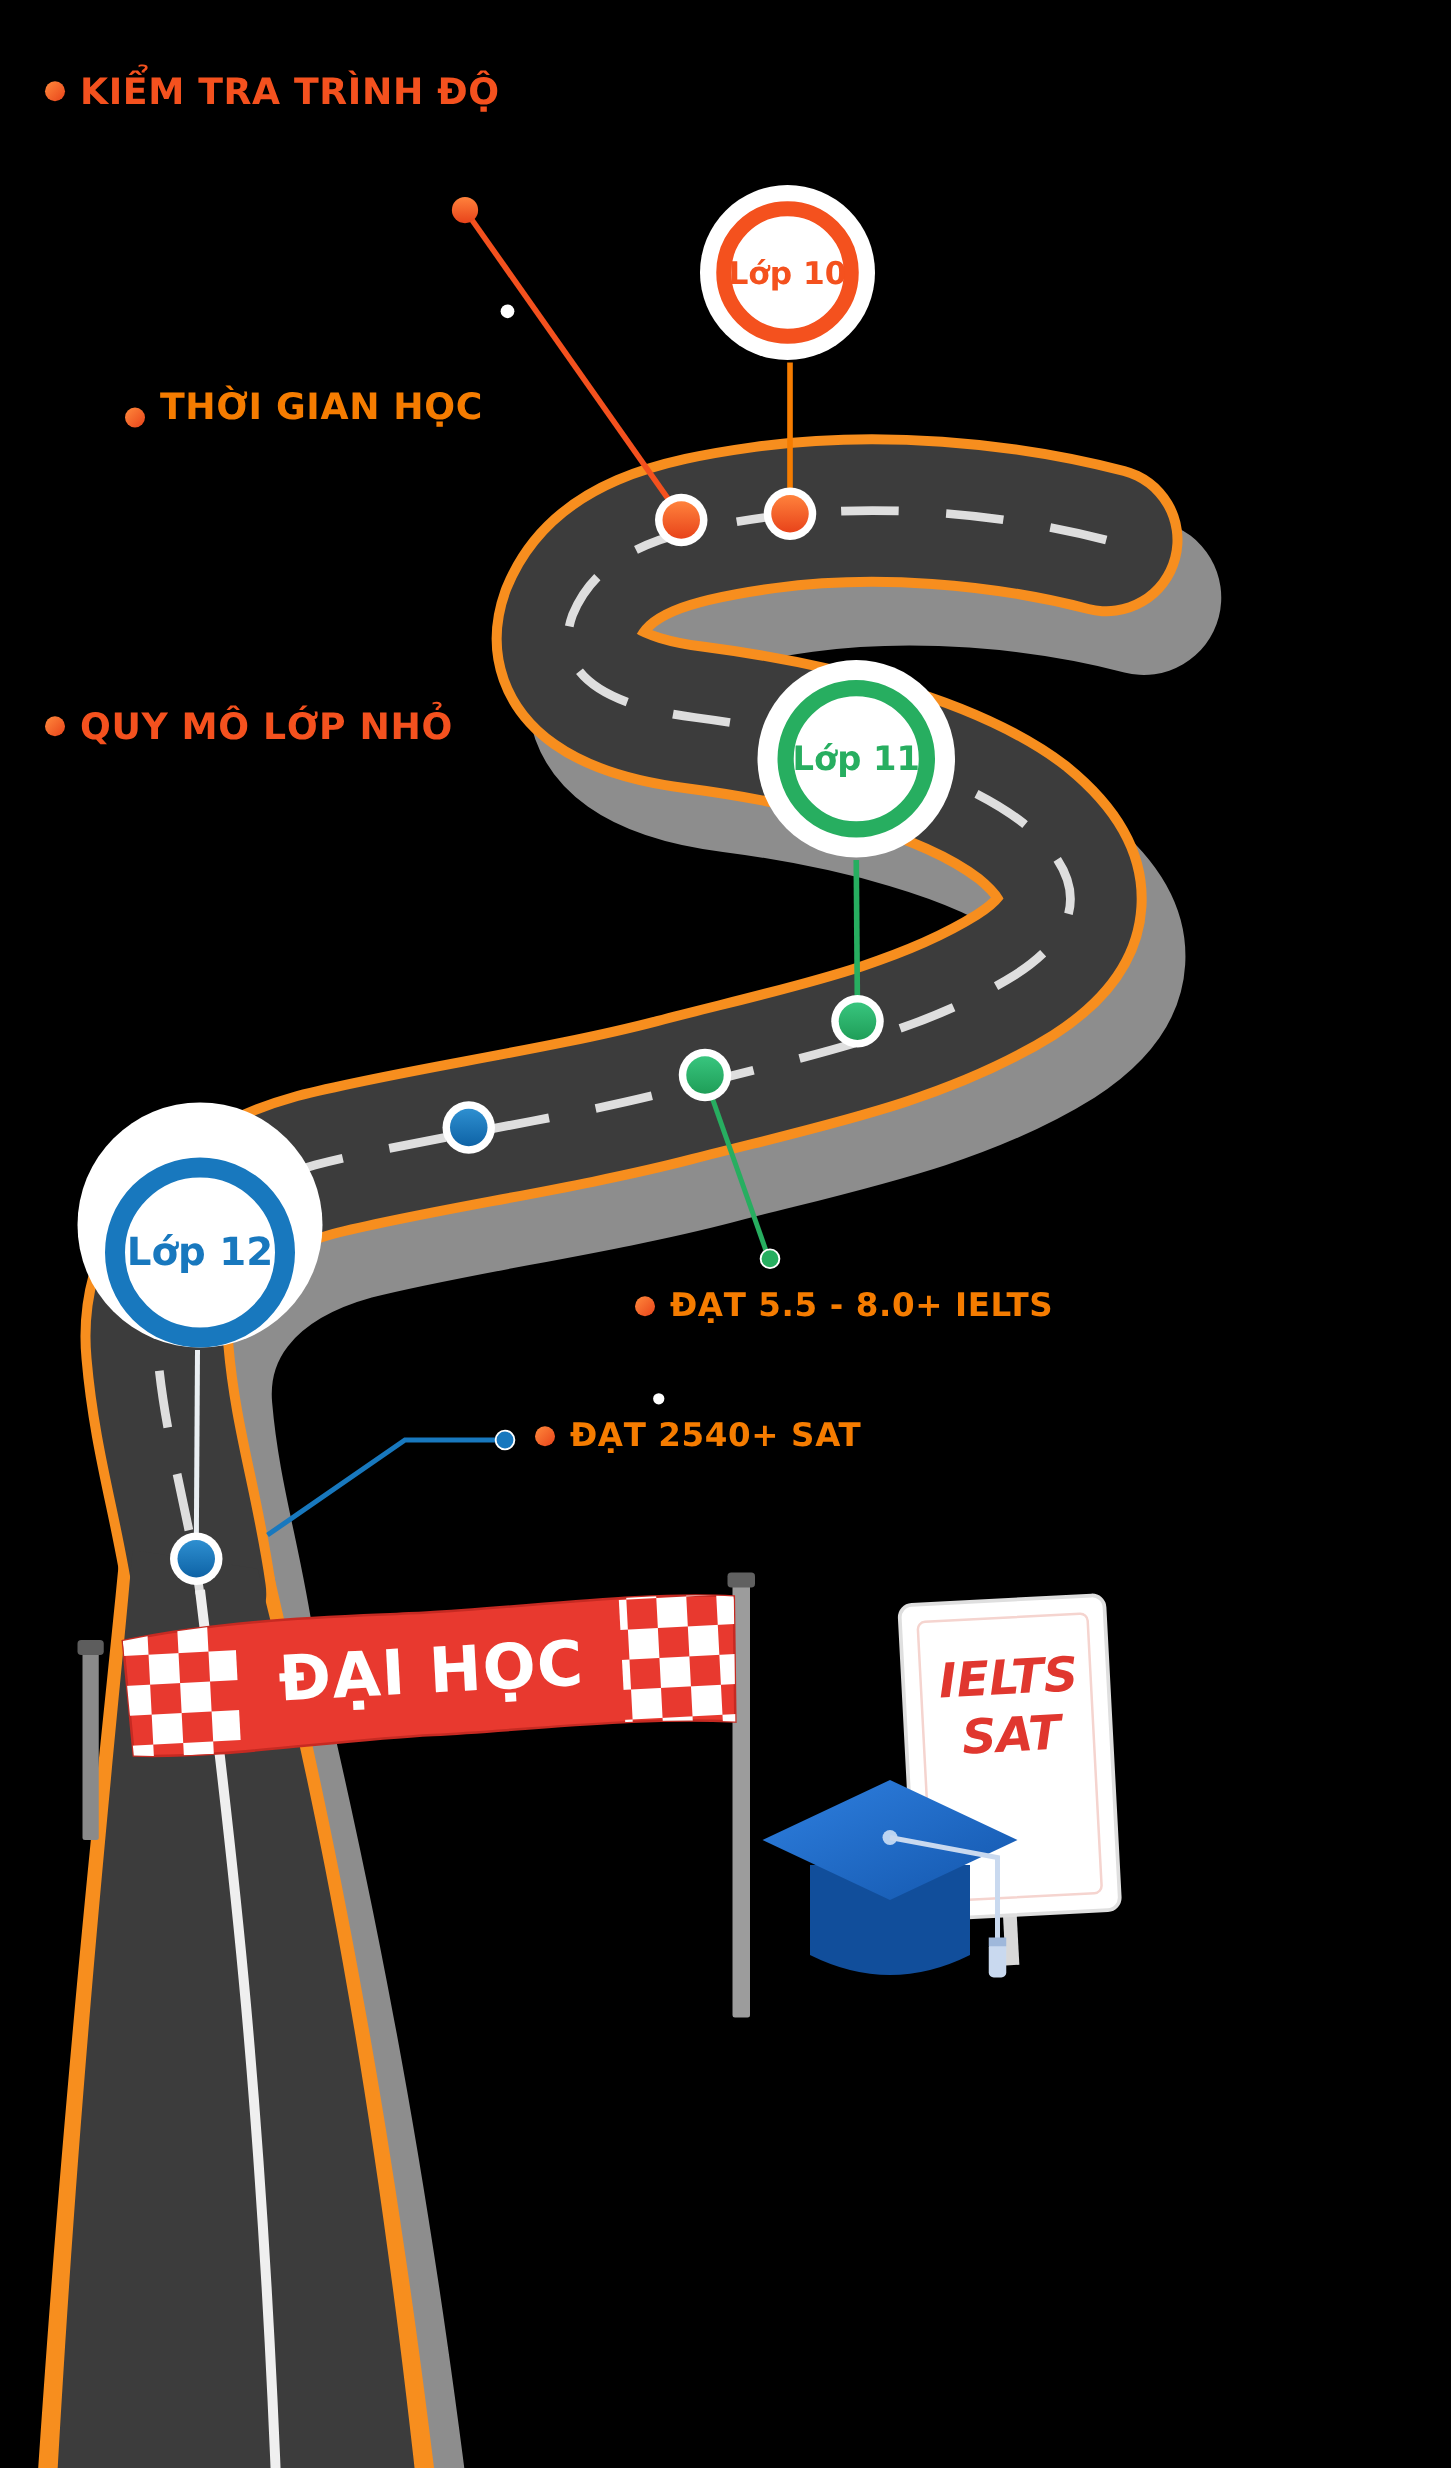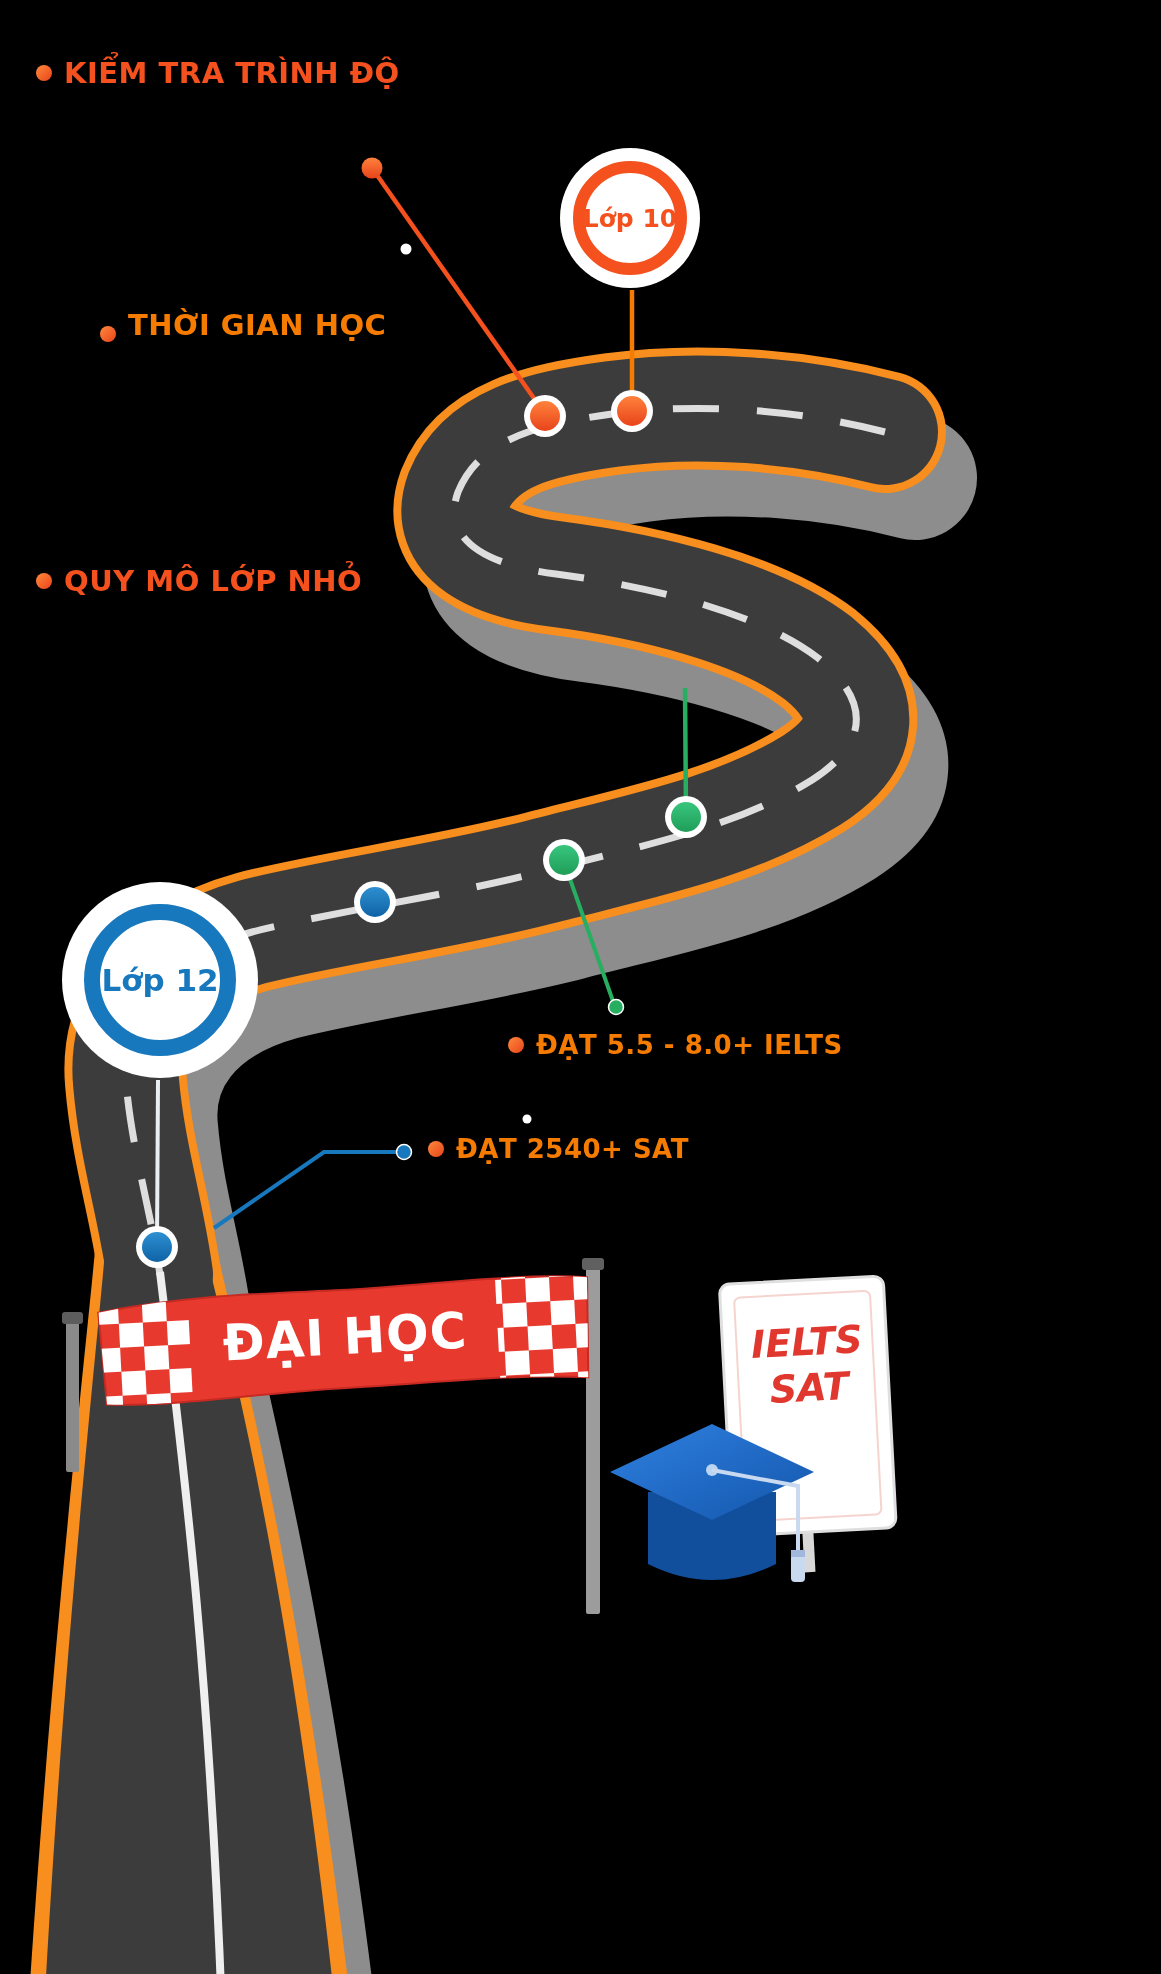--- a/index.html
+++ b/index.html
@@ -23,21 +23,21 @@
     box-shadow:0 0 0 0 rgba(0,0,0,0);
   }
   .badge-inner{
     background:#fff;border-radius:50%;display:flex;align-items:center;justify-content:center;
     font-weight:800;white-space:nowrap;box-sizing:border-box;
   }
   .badge10{left:560px;top:108px;width:140px;height:140px;}
   .badge10 .badge-inner{width:114px;height:114px;border:12px solid #F4511E;color:#F4511E;font-size:25px;}
   .badge11{left:606px;top:488px;width:158px;height:158px;}
   .badge11 .badge-inner{width:126px;height:126px;border:13px solid #27AE60;color:#27AE60;font-size:27px;}
-  .badge12{left:62px;top:842px;width:196px;height:196px;}
+  .badge12{left:62px;top:842px;width:196px;height:196px;align-items:flex-end;}
   .badge12 .badge-inner{width:152px;height:152px;border:16px solid #1878BE;color:#1878BE;font-size:31px;}
   .banner-text{
     position:absolute;left:185px;top:1268px;width:320px;text-align:center;
     font-size:50px;font-weight:800;color:#FFFFFF;letter-spacing:1px;
     transform:rotate(-3deg);white-space:nowrap;
   }
   .sign-text{
     position:absolute;left:726px;top:1280px;width:164px;text-align:center;
     transform:rotate(-3deg);color:#E0372F;font-style:italic;font-weight:800;
     font-size:38px;line-height:1.2;
@@ -192,20 +192,23 @@
   </div>
 
   <div class="label small c-orange pos-sat">
     <span class="bullet"></span>
     <span>ĐẠT 2540+ SAT</span>
   </div>
 
   <div class="badge badge10">
     <div class="badge-inner">Lớp 10</div>
   </div>
+  <div class="badge badge11">
+    <div class="badge-inner">Lớp 11</div>
+  </div>
   <div class="badge badge12">
     <div class="badge-inner">Lớp 12</div>
   </div>
 
   <div class="banner-text">ĐẠI HỌC</div>
 
   <div class="sign-text">
     <div>IELTS</div>
     <div>SAT</div>
   </div>

